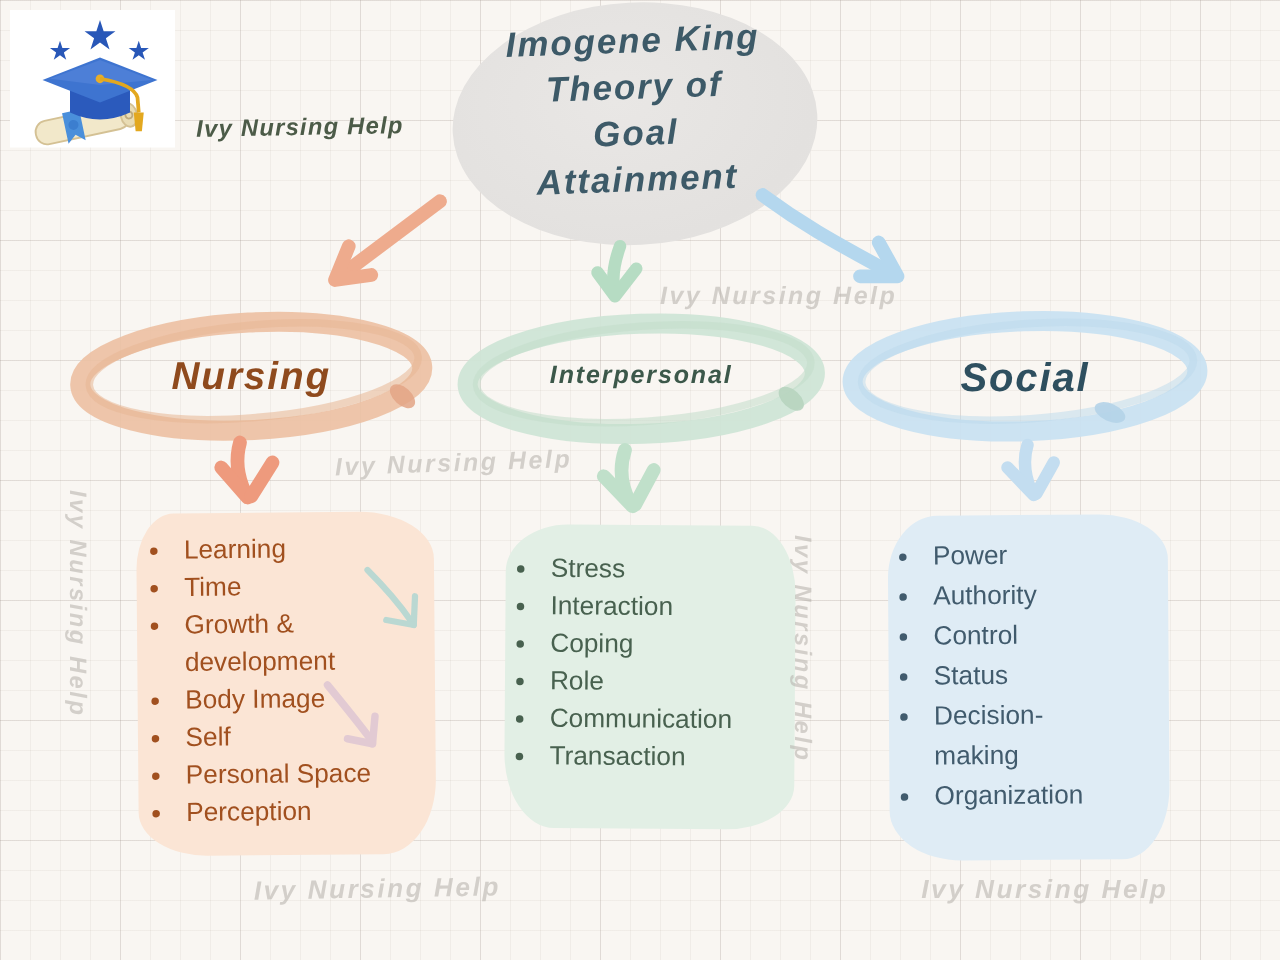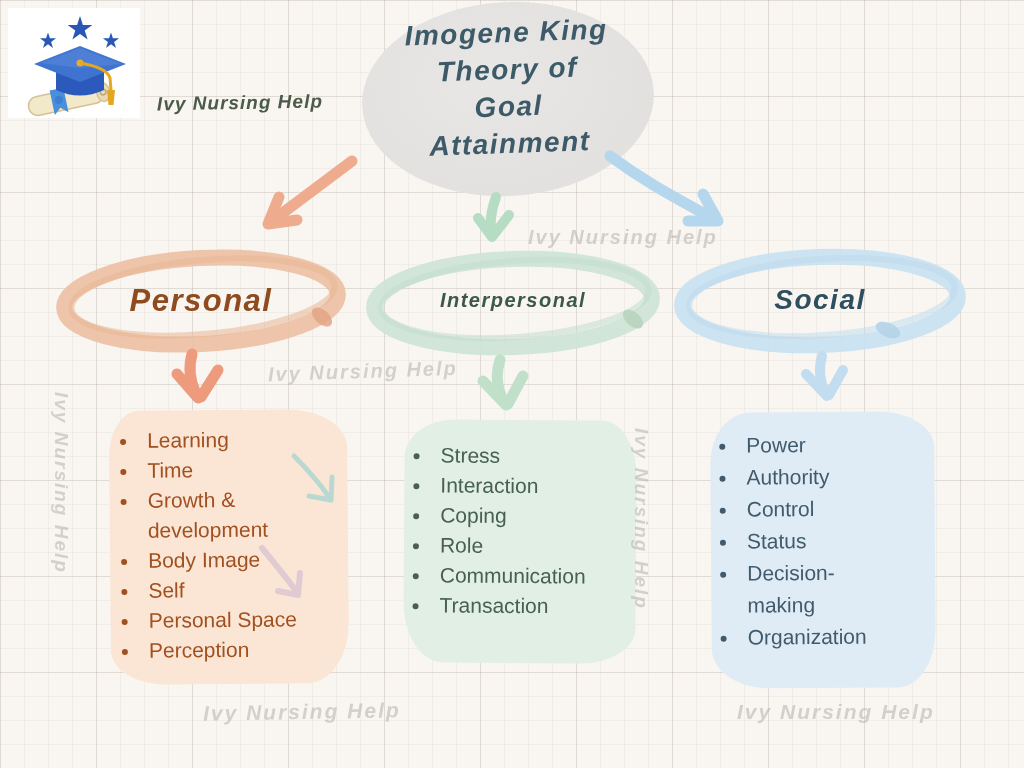--- a/index.html
+++ b/index.html
@@ -22,21 +22,21 @@
   
   .title-blob{left:362px;top:2px;width:292px;height:194px;border-radius:50%;
     background:radial-gradient(ellipse at 45% 40%, #e9e7e5 0%, #e3e1df 70%, #e6e4e2 100%);
     transform:rotate(-3deg);z-index:1;}
   .page-title{left:360px;top:14px;width:296px;text-align:center;font-size:28px;line-height:37px;
     font-weight:bold;font-style:italic;letter-spacing:1.5px;color:#3d5a68;transform:rotate(-2deg);z-index:3;}
   
   .cat-label{width:280px;text-align:center;font-weight:bold;font-style:italic;z-index:3;letter-spacing:1.5px;}
   .label-personal{left:61px;top:283px;font-size:31px;color:#8f4a1d;}
   .label-interpersonal{left:373px;top:289px;font-size:20px;color:#3c584a;}
-  .label-social{left:680px;top:284px;font-size:28px;color:#2e4f5f;}
+  .label-social{left:680px;top:284px;font-size:32px;color:#2e4f5f;}
   
   .panel{z-index:2;}
   .panel ul{margin:0;list-style:disc outside;}
   .panel li{font-size:21px;padding-left:8px;}
   .panel-personal{left:110px;top:410px;width:238px;height:274px;background:#fbe5d5;
     border-radius:30px 60px 42px 55px / 45px 38px 60px 35px;transform:rotate(-.5deg);}
   .panel-personal ul{padding:15px 0 0 30px;width:185px;color:#a1501f;}
   .panel-personal li{line-height:30px;}
   .panel-interpersonal{left:404px;top:420px;width:232px;height:243px;background:#e2efe5;
     border-radius:50px 35px 55px 40px / 38px 55px 35px 60px;transform:rotate(.4deg);}
@@ -141,21 +141,21 @@
   </div>
   <div class="abs brand-name">Ivy Nursing Help</div>
 
   <div class="abs page-title">
     <div>Imogene King</div>
     <div>Theory of</div>
     <div>Goal</div>
     <div>Attainment</div>
   </div>
 
-  <div class="abs cat-label label-personal">Personal</div>
+  <div class="abs cat-label label-personal">Nursing</div>
   <div class="abs cat-label label-interpersonal">Interpersonal</div>
   <div class="abs cat-label label-social">Social</div>
 
   <div class="abs panel panel-personal">
     <ul>
       <li>Learning</li>
       <li>Time</li>
       <li>Growth &amp; development</li>
       <li>Body Image</li>
       <li>Self</li>

